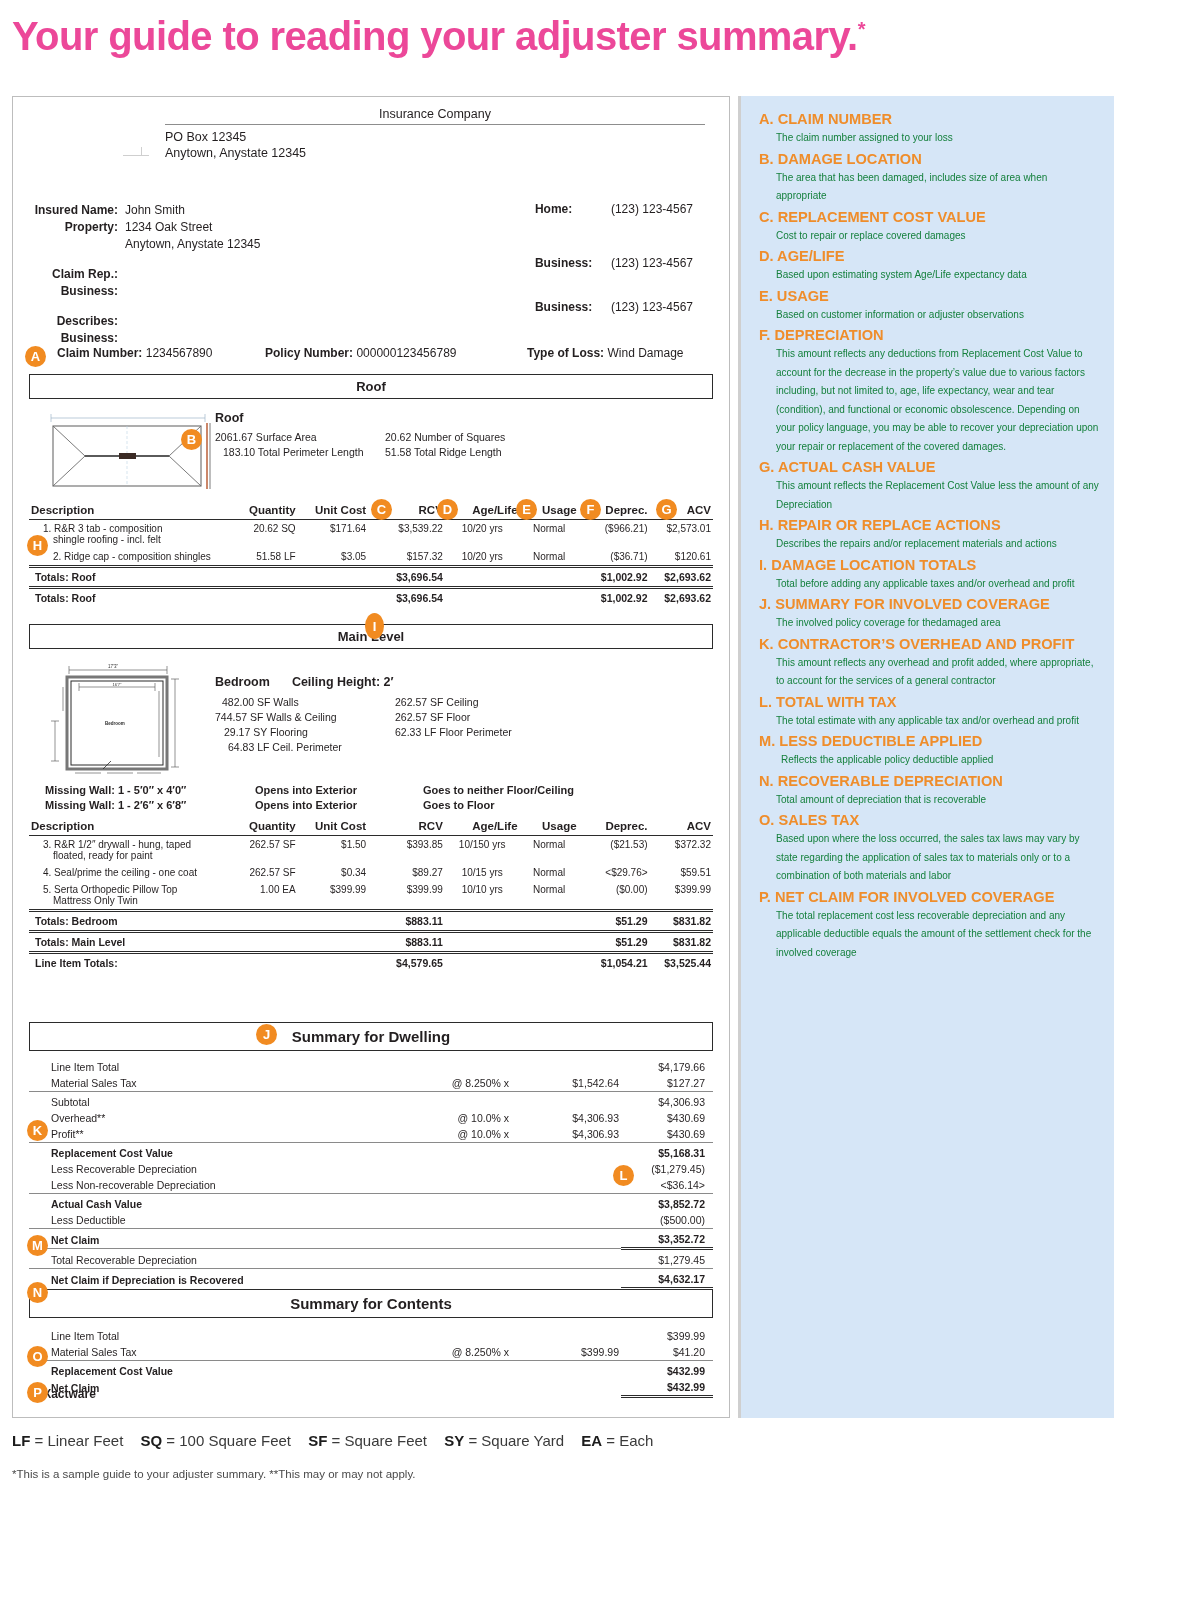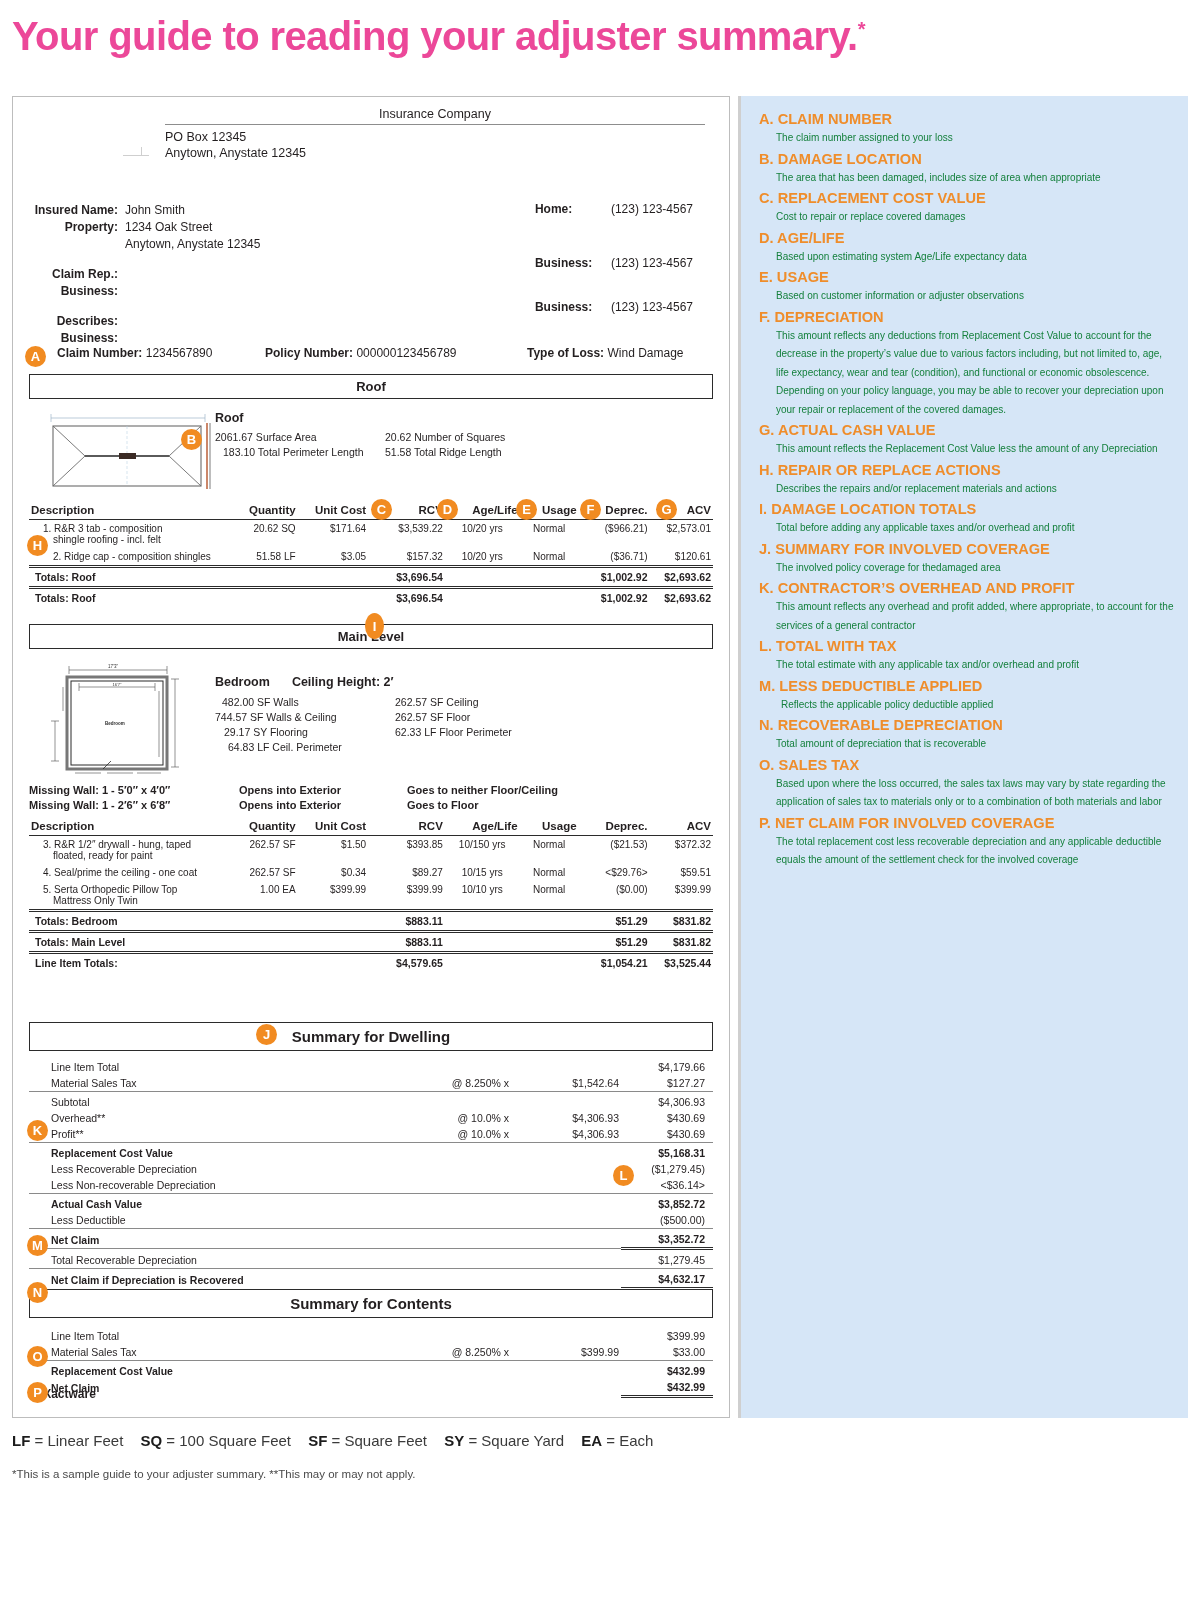--- a/index.html
+++ b/index.html
@@ -20,21 +20,21 @@
   .page-title sup { font-size: 20px; vertical-align: super; }
 
   
   .doc-pane {
     position: absolute; left: 12px; top: 96px;
     width: 718px; height: 1322px;
     border: 1px solid #bdbdbd; background: #fff;
   }
   .legend-pane {
     position: absolute; left: 738px; top: 96px;
-    width: 450px; height: 1322px;
+    width: 376px; height: 1322px;
     background: #d6e6f7;
     border-left: 3px solid #cfcfcf;
     padding: 14px 14px 10px 18px;
   }
 
   
   .ins-head { position:absolute; left:152px; top:10px; width:540px; }
   .ins-name { text-align:center; font-size:12.5px; padding-bottom:3px; }
   .ins-rule { border-bottom:1px solid #8d8d8d; }
   .ins-addr { font-size:12.5px; line-height:16px; padding-top:4px; }
@@ -79,21 +79,21 @@
     background:#f18b21; color:#fff; font-weight:bold; font-size:13px;
     display:flex; align-items:center; justify-content:center;
     font-family:"Liberation Sans", sans-serif; z-index:5;
   }
   .badge.tall { width:19px; height:26px; border-radius:50%; }
 
   
   .room-title { font-size:12.5px; font-weight:bold; }
   .room-ch { font-size:12.5px; font-weight:bold; margin-left:22px; }
   .room-specs { font-size:10.5px; line-height:15px; }
-  .mw-line { font-size:11px; font-weight:bold; line-height:15px; display:flex; }
+  .mw-line { font-size:11px; font-weight:bold; line-height:15px; display:flex;margin-left:16px; }
 
   
   .sum-tbl { width:100%; border-collapse:collapse; font-size:10.5px; }
   .sum-tbl td { padding:2px 2px; }
   .sum-tbl td.lbl { text-align:left; padding-left:22px; }
   .sum-tbl td.mid { text-align:right; width:150px; }
   .sum-tbl td.mid2 { text-align:right; width:110px; }
   .sum-tbl td.amt { text-align:right; width:92px; padding-right:8px; }
   .sum-tbl tr.b td { font-weight:bold; }
   .topline td { border-top:1px solid #8a8a8a; padding-top:4px; }
@@ -548,21 +548,21 @@
         <tr>
             <td class="lbl">Line Item Total</td>
             <td class="mid"></td>
             <td class="mid2"></td>
             <td class="amt">$399.99</td>
           </tr>
         <tr>
             <td class="lbl">Material Sales Tax</td>
             <td class="mid">@ 8.250% x</td>
             <td class="mid2">$399.99</td>
-            <td class="amt">$33.00</td>
+            <td class="amt">$41.20</td>
           </tr>
         <tr class="b topline">
             <td class="lbl">Replacement Cost Value</td>
             <td class="mid"></td>
             <td class="mid2"></td>
             <td class="amt">$432.99</td>
           </tr>
         <tr class="b">
             <td class="lbl">Net Claim</td>
             <td class="mid"></td>

